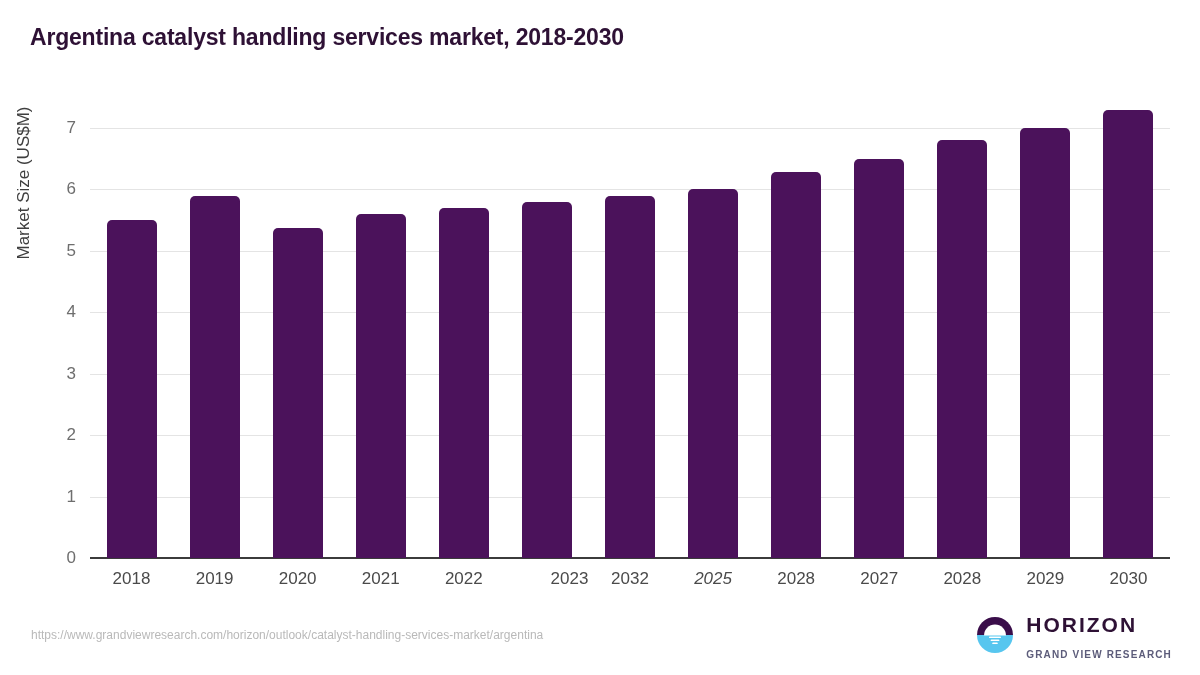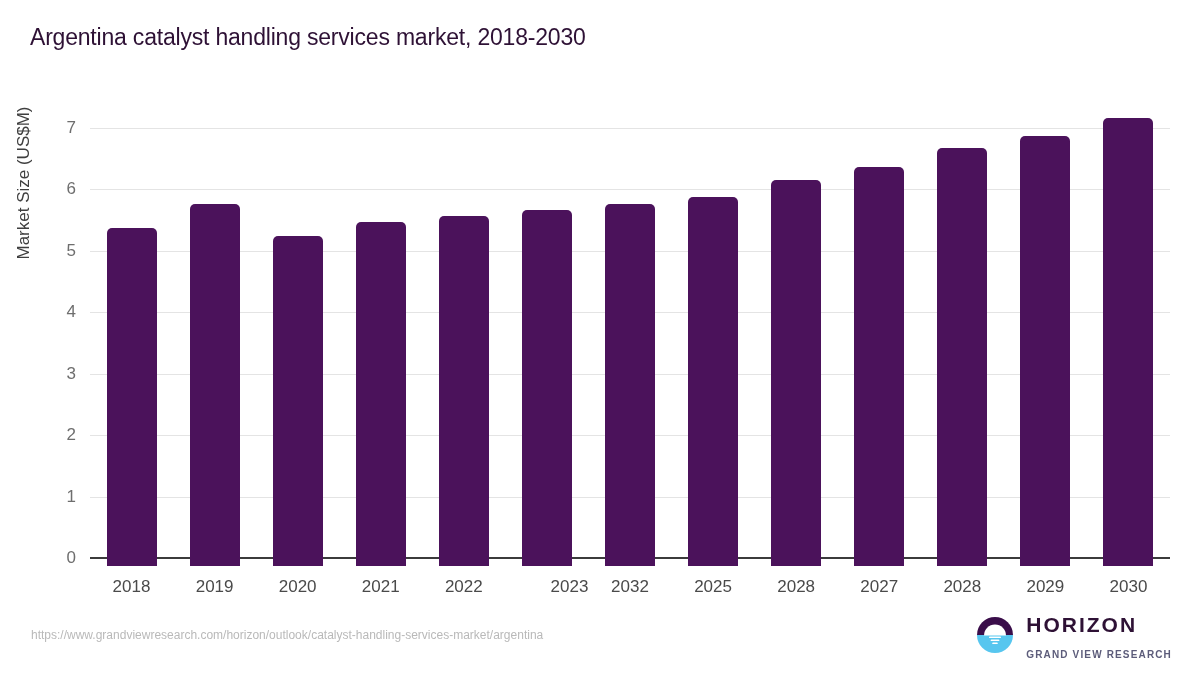--- a/index.html
+++ b/index.html
@@ -15,21 +15,21 @@
   #page {
     position: relative;
     width: 1200px; height: 675px;
     background: #ffffff;
   }
   
   #chart-title {
     position: absolute;
     left: 30px; top: 24px;
     font-size: 23px;
-    font-weight: normal;
+    font-weight: bold;
     color: #2e1135;
     letter-spacing: -0.2px;
     white-space: nowrap;
   }
   
   #plot-wrap {
     position: absolute;
     left: 90px; top: 128px;
     width: 1080px; height: 430px;
   }
@@ -69,21 +69,21 @@
     text-align: center;
     font-size: 17px;
     color: #3f3f3f;
     transform: rotate(-90deg);
     transform-origin: center center;
     white-space: nowrap;
   }
   
   #bars-layer {
     position: absolute;
-    left: 90px; top: 8px;
+    left: 90px; top: 0;
     width: 1080px; height: 531px;
   }
   .bar {
     position: absolute;
     background: #4b125b;
     border-radius: 5px 5px 0 0;
   }
   
   .x-tick-label {
     position: absolute;
@@ -169,21 +169,21 @@
       <div class="x-tick-label" style="left: 166.154px; width: 83.0769px;">2020</div>
       <div class="bar" title="2021: 5.6" style="left: 265.769px; top: 214px; width: 50px; height: 344px; background: rgb(75, 18, 91);"></div>
       <div class="x-tick-label" style="left: 249.231px; width: 83.0769px;">2021</div>
       <div class="bar" title="2022: 5.7" style="left: 348.846px; top: 207.857px; width: 50px; height: 350.143px; background: rgb(75, 18, 91);"></div>
       <div class="x-tick-label" style="left: 332.308px; width: 83.0769px;">2022</div>
       <div class="bar" title="2023: 5.8" style="left: 431.923px; top: 201.714px; width: 50px; height: 356.286px; background: rgb(75, 18, 91);"></div>
       <div class="x-tick-label" style="left: 415.385px; width: 83.0769px; text-align: right;">2023</div>
       <div class="bar" title="2024: 5.9" style="left: 515px; top: 195.571px; width: 50px; height: 362.429px; background: rgb(75, 18, 91);"></div>
       <div class="x-tick-label" style="left: 498.462px; width: 83.0769px;">2032</div>
       <div class="bar" title="2025: 6" style="left: 598.077px; top: 189.429px; width: 50px; height: 368.571px; background: rgb(75, 18, 91);"></div>
-      <div class="x-tick-label" style="left: 581.538px; width: 83.0769px;">2025</div>
+      <div class="x-tick-label" style="left: 581.538px; width: 83.0769px; font-style: italic;">2025</div>
       <div class="bar" title="2026: 6.28" style="left: 681.154px; top: 172.229px; width: 50px; height: 385.771px; background: rgb(75, 18, 91);"></div>
       <div class="x-tick-label" style="left: 664.615px; width: 83.0769px;">2028</div>
       <div class="bar" title="2027: 6.5" style="left: 764.231px; top: 158.714px; width: 50px; height: 399.286px; background: rgb(75, 18, 91);"></div>
       <div class="x-tick-label" style="left: 747.692px; width: 83.0769px;">2027</div>
       <div class="bar" title="2028: 6.8" style="left: 847.308px; top: 140.286px; width: 50px; height: 417.714px; background: rgb(75, 18, 91);"></div>
       <div class="x-tick-label" style="left: 830.769px; width: 83.0769px;">2028</div>
       <div class="bar" title="2029: 7" style="left: 930.385px; top: 128px; width: 50px; height: 430px; background: rgb(75, 18, 91);"></div>
       <div class="x-tick-label" style="left: 913.846px; width: 83.0769px;">2029</div>
       <div class="bar" title="2030: 7.3" style="left: 1013.46px; top: 109.571px; width: 50px; height: 448.429px; background: rgb(75, 18, 91);"></div>
       <div class="x-tick-label" style="left: 996.923px; width: 83.0769px;">2030</div>

